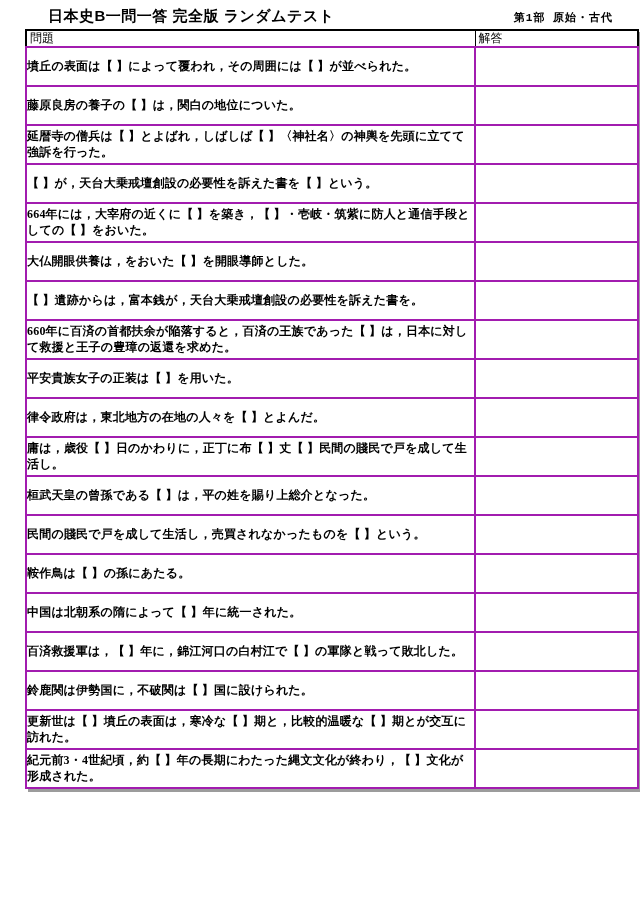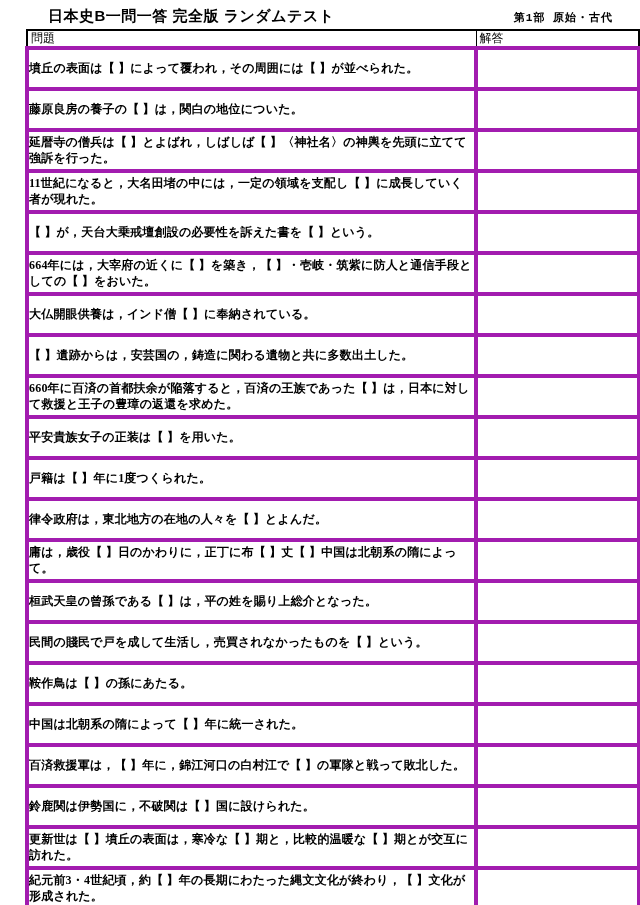--- a/index.html
+++ b/index.html
@@ -56,21 +56,21 @@
     font-weight: normal;
     font-size: 12px;
     text-align: left;
     vertical-align: middle;
     border: 1px solid #000000;
     padding: 1px 3px;
     height: 12px;
     line-height: 1.1;
   }
   table.quiz td {
-    border: 4px solid #a21caf;
+    border: 2px solid #a21caf;
     vertical-align: middle;
     padding: 2px 0;
     height: 33px;
   }
   td.q-cell {
     font-family: "Liberation Serif", "DejaVu Serif", serif;
     font-weight: 600;
     font-size: 12px;
     line-height: 1.32;
     letter-spacing: 0.2px;
@@ -109,57 +109,49 @@
         </tr>
         <tr>
           <td class="q-cell">藤原良房の養子の【 】は，関白の地位についた。</td>
           <td class="a-cell"></td>
         </tr>
         <tr>
           <td class="q-cell">延暦寺の僧兵は【 】とよばれ，しばしば【 】〈神社名〉の神輿を先頭に立てて強訴を行った。</td>
           <td class="a-cell"></td>
         </tr>
         <tr>
-          <td class="q-cell">11世紀になると，大名田堵の中には，一定の領域を支配し【 】に成長していく者が現れた。</td>
-          <td class="a-cell"></td>
-        </tr>
-        <tr>
           <td class="q-cell">【 】が，天台大乗戒壇創設の必要性を訴えた書を【 】という。</td>
           <td class="a-cell"></td>
         </tr>
         <tr>
           <td class="q-cell">664年には，大宰府の近くに【 】を築き，【 】・壱岐・筑紫に防人と通信手段としての【 】をおいた。</td>
           <td class="a-cell"></td>
         </tr>
         <tr>
-          <td class="q-cell">大仏開眼供養は，インド僧【 】に奉納されている。</td>
+          <td class="q-cell">大仏開眼供養は，をおいた【 】を開眼導師とした。</td>
           <td class="a-cell"></td>
         </tr>
         <tr>
-          <td class="q-cell">【 】遺跡からは，安芸国の，鋳造に関わる遺物と共に多数出土した。</td>
+          <td class="q-cell">【 】遺跡からは，富本銭が，天台大乗戒壇創設の必要性を訴えた書を。</td>
           <td class="a-cell"></td>
         </tr>
         <tr>
           <td class="q-cell">660年に百済の首都扶余が陥落すると，百済の王族であった【 】は，日本に対して救援と王子の豊璋の返還を求めた。</td>
           <td class="a-cell"></td>
         </tr>
         <tr>
           <td class="q-cell">平安貴族女子の正装は【 】を用いた。</td>
           <td class="a-cell"></td>
         </tr>
         <tr>
-          <td class="q-cell">戸籍は【 】年に1度つくられた。</td>
-          <td class="a-cell"></td>
-        </tr>
-        <tr>
           <td class="q-cell">律令政府は，東北地方の在地の人々を【 】とよんだ。</td>
           <td class="a-cell"></td>
         </tr>
         <tr>
-          <td class="q-cell">庸は，歳役【 】日のかわりに，正丁に布【 】丈【 】中国は北朝系の隋によって。</td>
+          <td class="q-cell">庸は，歳役【 】日のかわりに，正丁に布【 】丈【 】民間の賤民で戸を成して生活し。</td>
           <td class="a-cell"></td>
         </tr>
         <tr>
           <td class="q-cell">桓武天皇の曾孫である【 】は，平の姓を賜り上総介となった。</td>
           <td class="a-cell"></td>
         </tr>
         <tr>
           <td class="q-cell">民間の賤民で戸を成して生活し，売買されなかったものを【 】という。</td>
           <td class="a-cell"></td>
         </tr>

